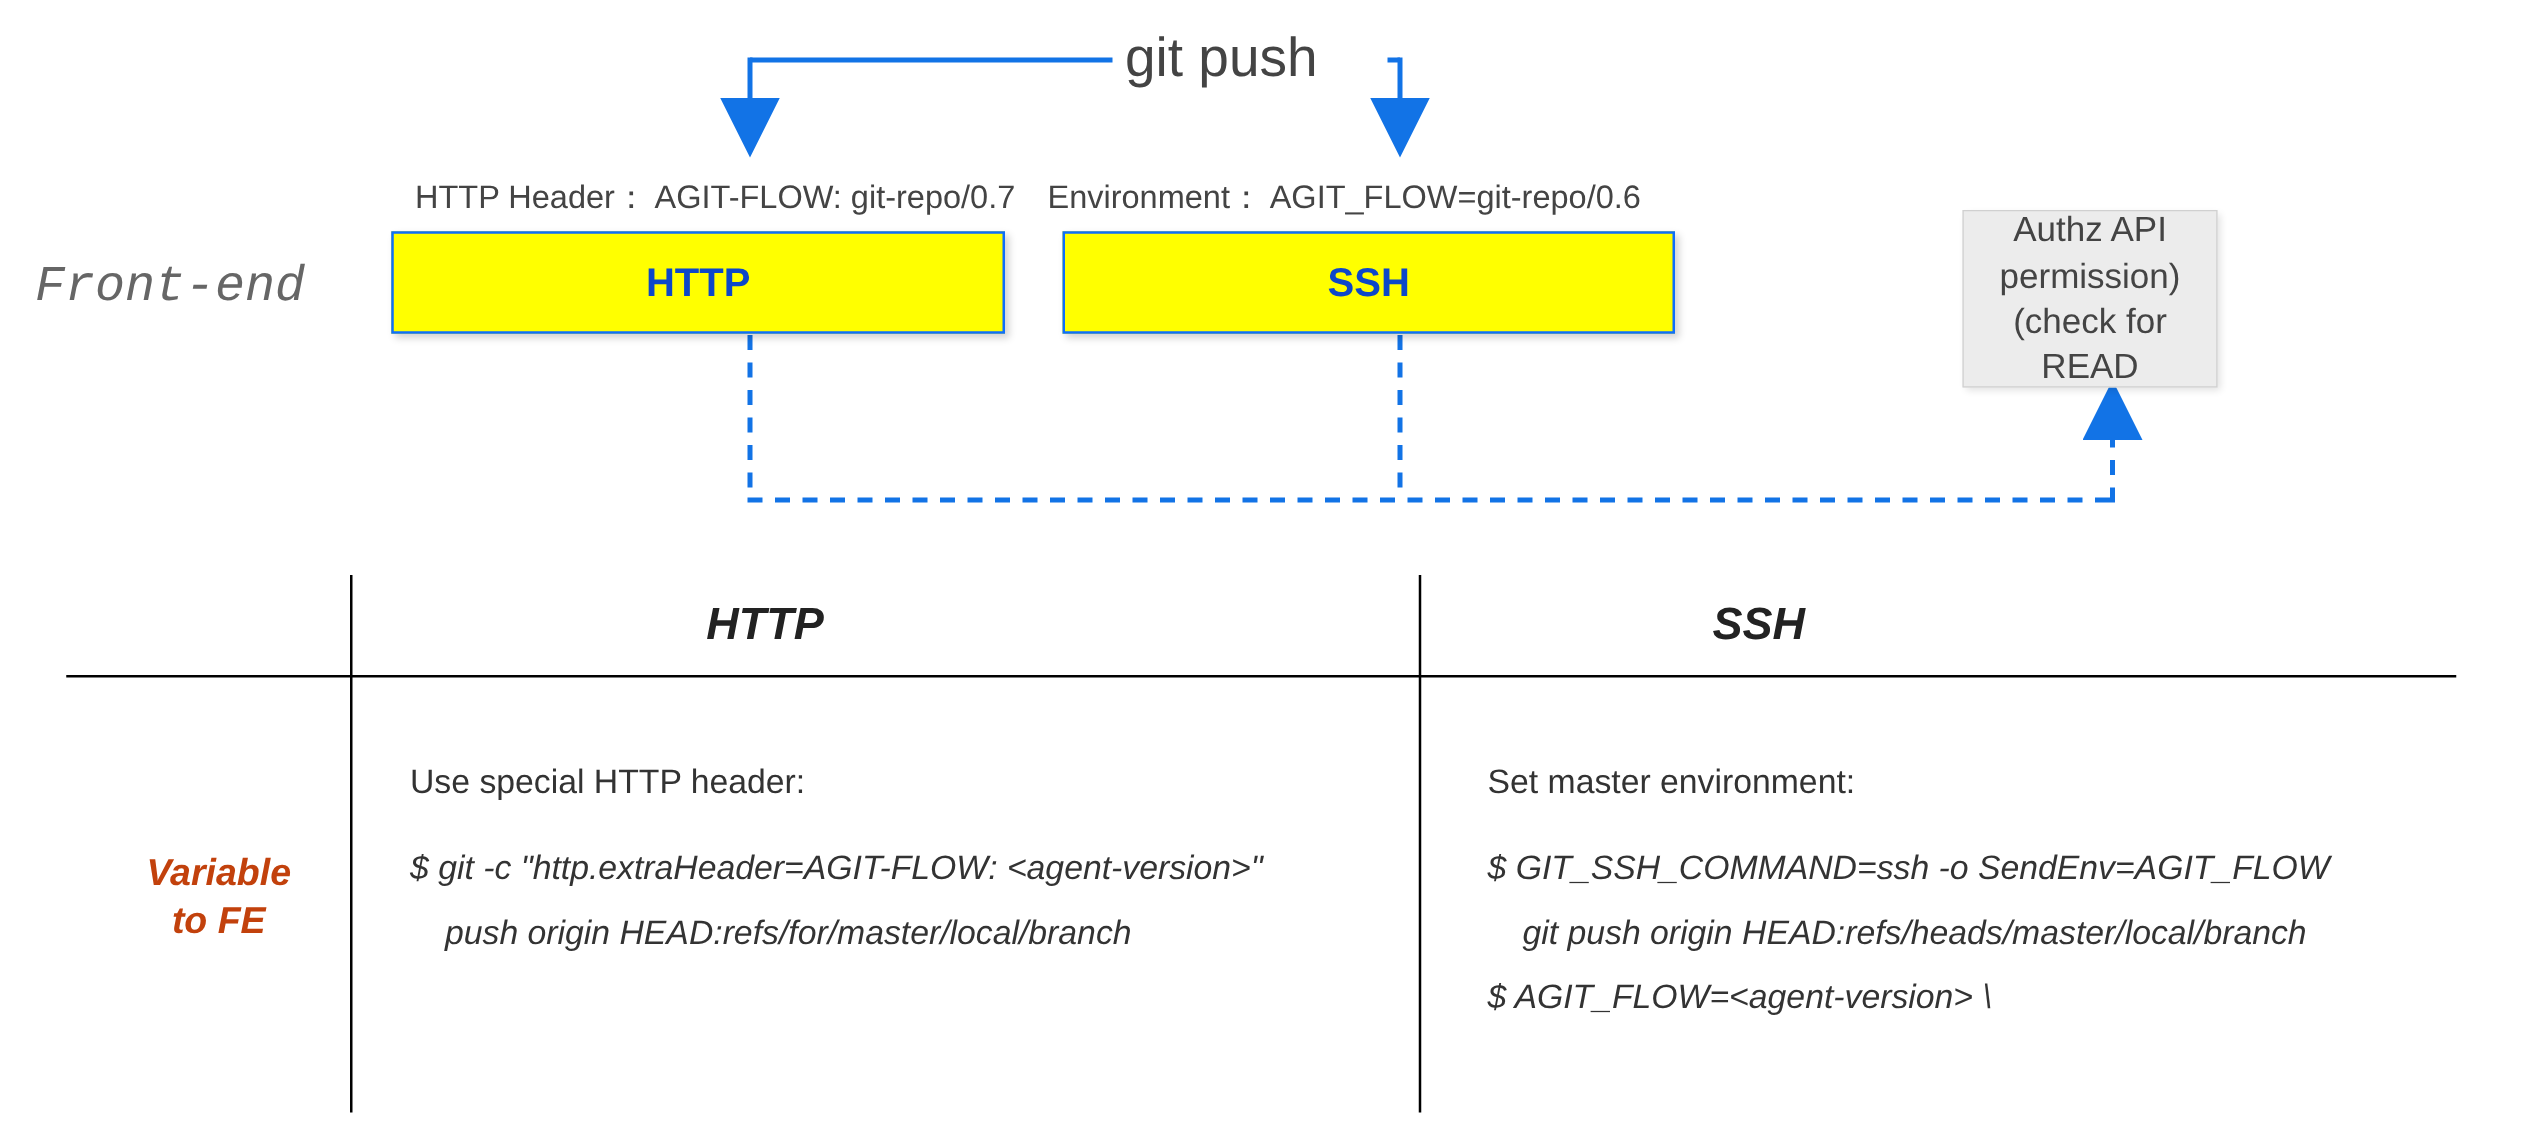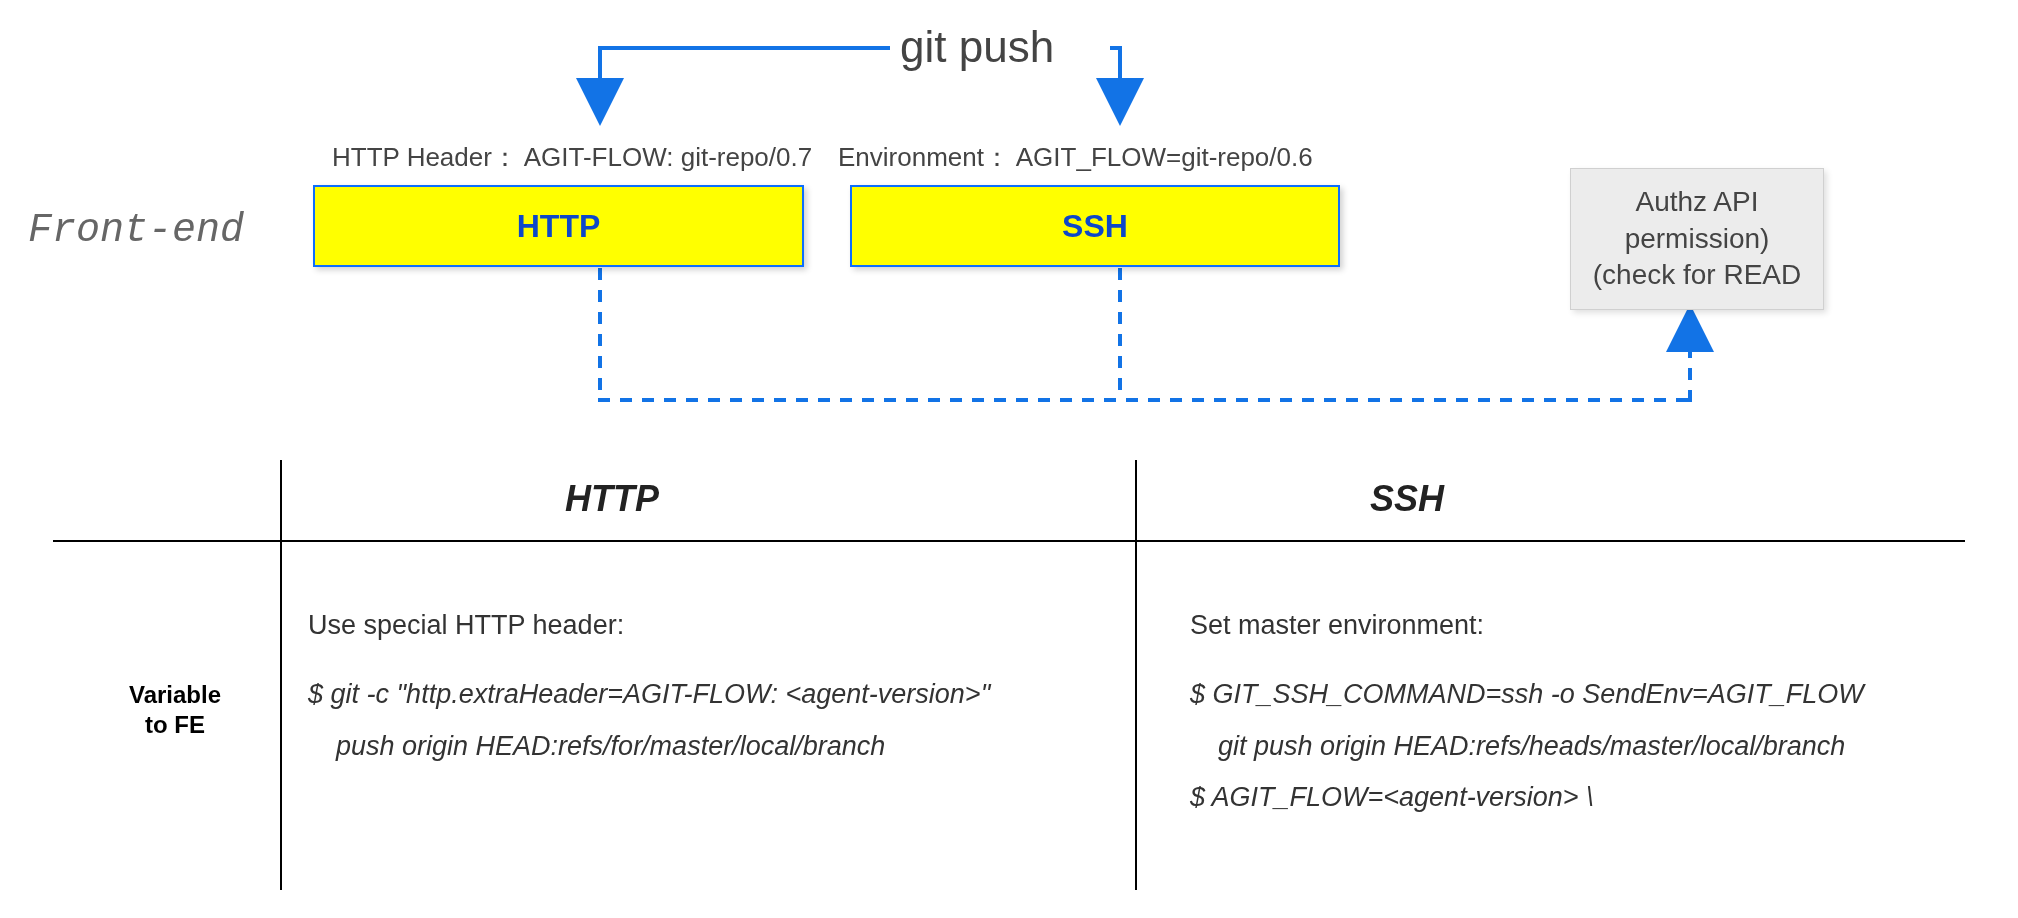--- a/index.html
+++ b/index.html
@@ -62,23 +62,24 @@
   }
   .table-header {
     position: absolute;
     font-size: 36px;
     font-style: italic;
     font-weight: bold;
     color: #222;
   }
   .row-label {
     position: absolute;
-    font-size: 24px;
+    font-size: 30px;
+    font-style: italic;
     font-weight: bold;
-    color: #000000;
+    color: #c2410c;
     text-align: center;
     line-height: 1.25;
   }
   .cell-text {
     position: absolute;
     font-size: 27px;
     color: #333;
     line-height: 1.9;
   }
   .cell-text .cmd {
@@ -137,21 +138,21 @@
 <div class="label front-end-label" style="left:28px; top:208px;font-family:Liberation Mono, monospace;">Front-end</div>
 
 <div class="box http-box" style="left:313px; top:185px; width:491px; height:82px;">
   <span>HTTP</span>
 </div>
 
 <div class="box ssh-box" style="left:850px; top:185px; width:490px; height:82px;">
   <span>SSH</span>
 </div>
 
-<div class="box authz-box" style="left:1570px; top:168px; width:254px; height:142px;">
+<div class="box authz-box" style="left:1570px; top:168px; width:204px; height:142px;">
   <div>
     <div>Authz API</div>
     <div>permission)</div>
     <div>(check for READ</div>
   </div>
 </div>
 
 <div class="table-header" style="left:565px; top:478px;">HTTP</div>
 <div class="table-header" style="left:1370px; top:478px;">SSH</div>
 
@@ -159,21 +160,21 @@
 
 <div class="vline" style="left:280px; top:460px; height:430px;"></div>
 
 <div class="vline" style="left:1135px; top:460px; height:430px;"></div>
 
 <div class="row-label" style="left:100px; top:680px; width:150px;">
   <span>Variable</span><br>
   <span>to FE</span>
 </div>
 
-<div class="cell-text" style="left:308px; top:600px; width:780px;">
+<div class="cell-text" style="left:328px; top:600px; width:780px;">
   <span>Use special HTTP header:</span>
   <span class="cmd" style="margin-top:18px;">$ git -c "http.extraHeader=AGIT-FLOW: &lt;agent-version&gt;"</span>
   <span class="cmd indent">push origin HEAD:refs/for/master/local/branch</span>
 </div>
 
 <div class="cell-text" style="left:1190px; top:600px; width:790px;">
   <span>Set master environment:</span>
   <span class="cmd" style="margin-top:18px;">$ GIT_SSH_COMMAND=ssh -o SendEnv=AGIT_FLOW</span>
   <span class="cmd indent">git push origin HEAD:refs/heads/master/local/branch</span>
   <span class="cmd">$ AGIT_FLOW=&lt;agent-version&gt; \</span>

